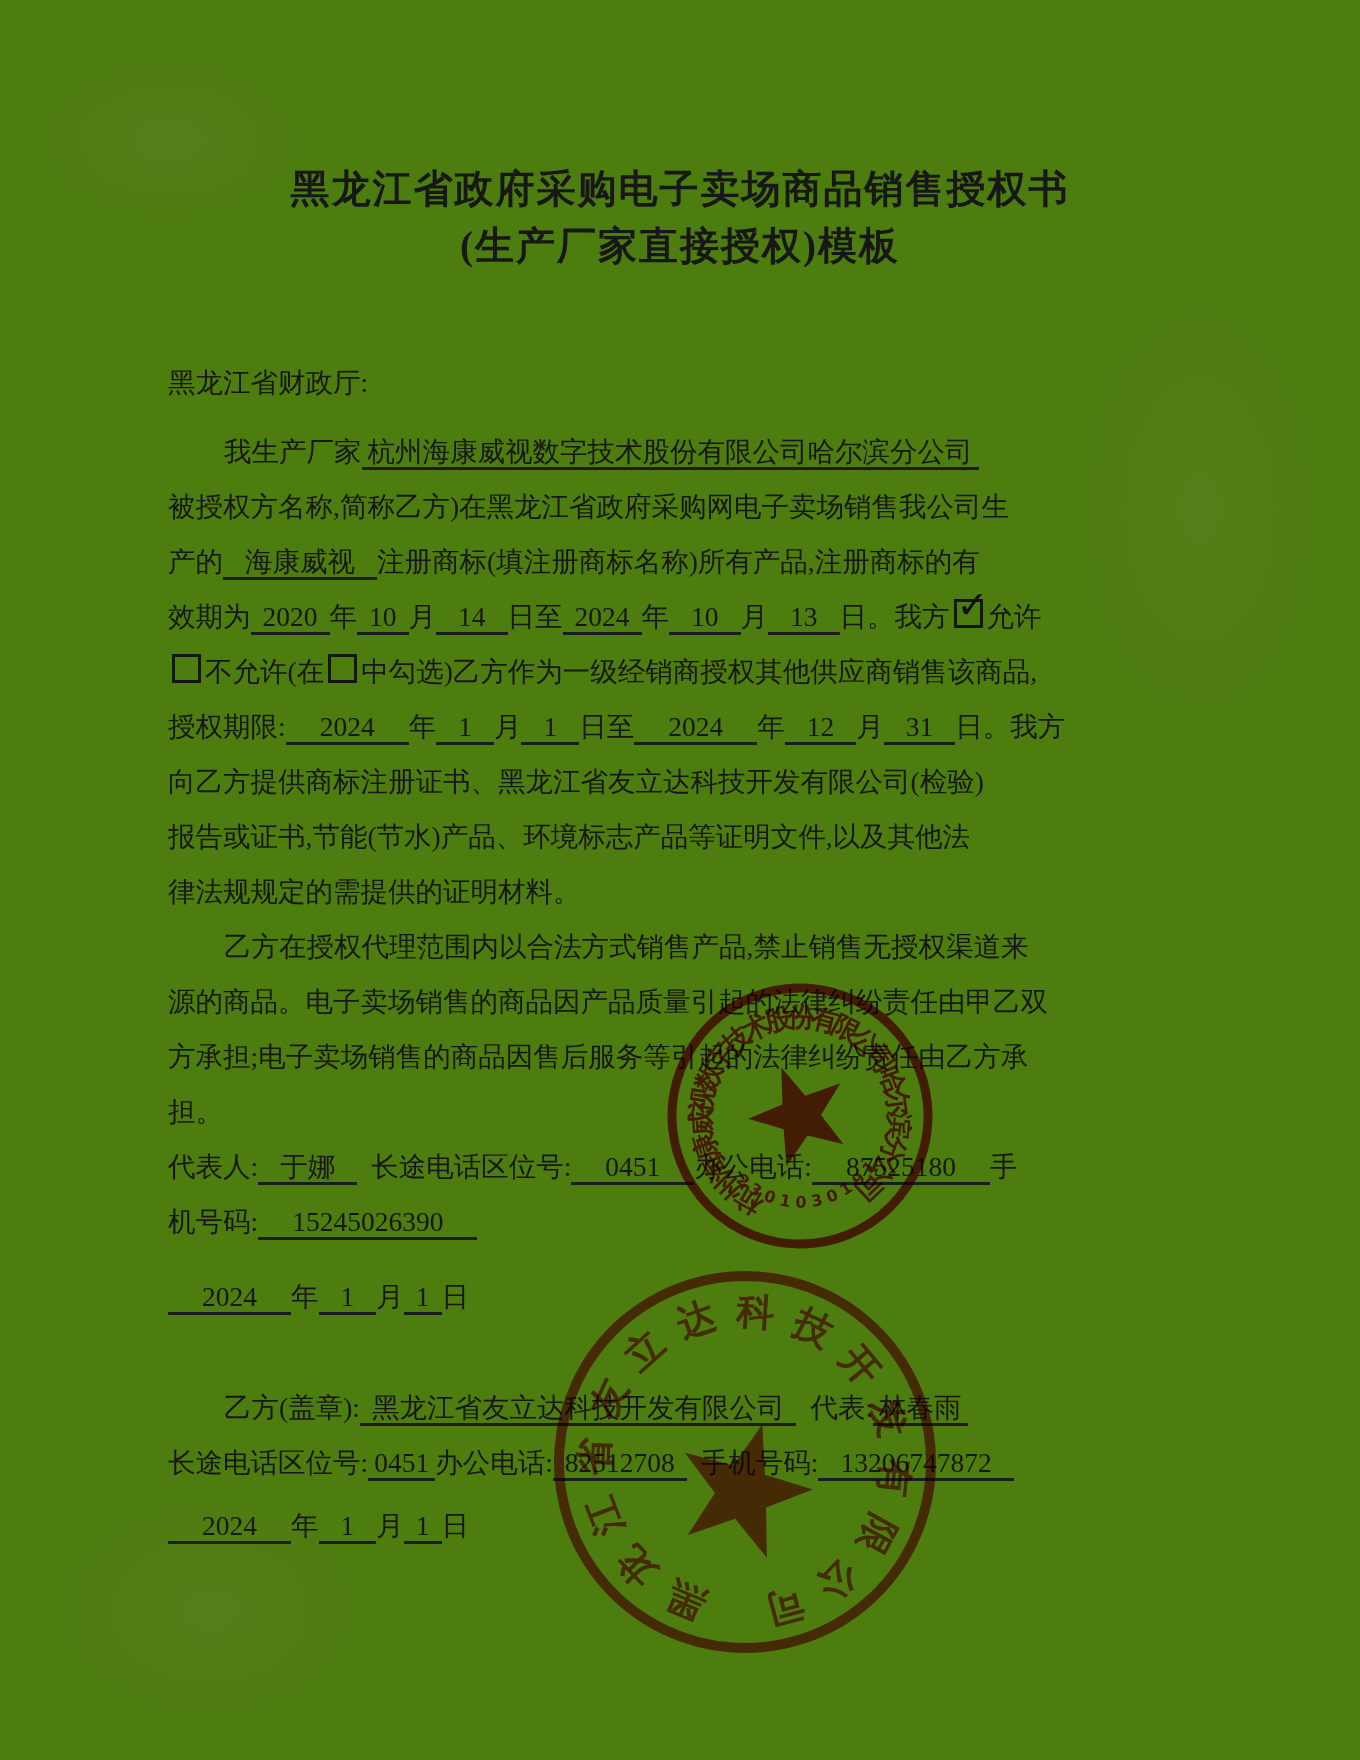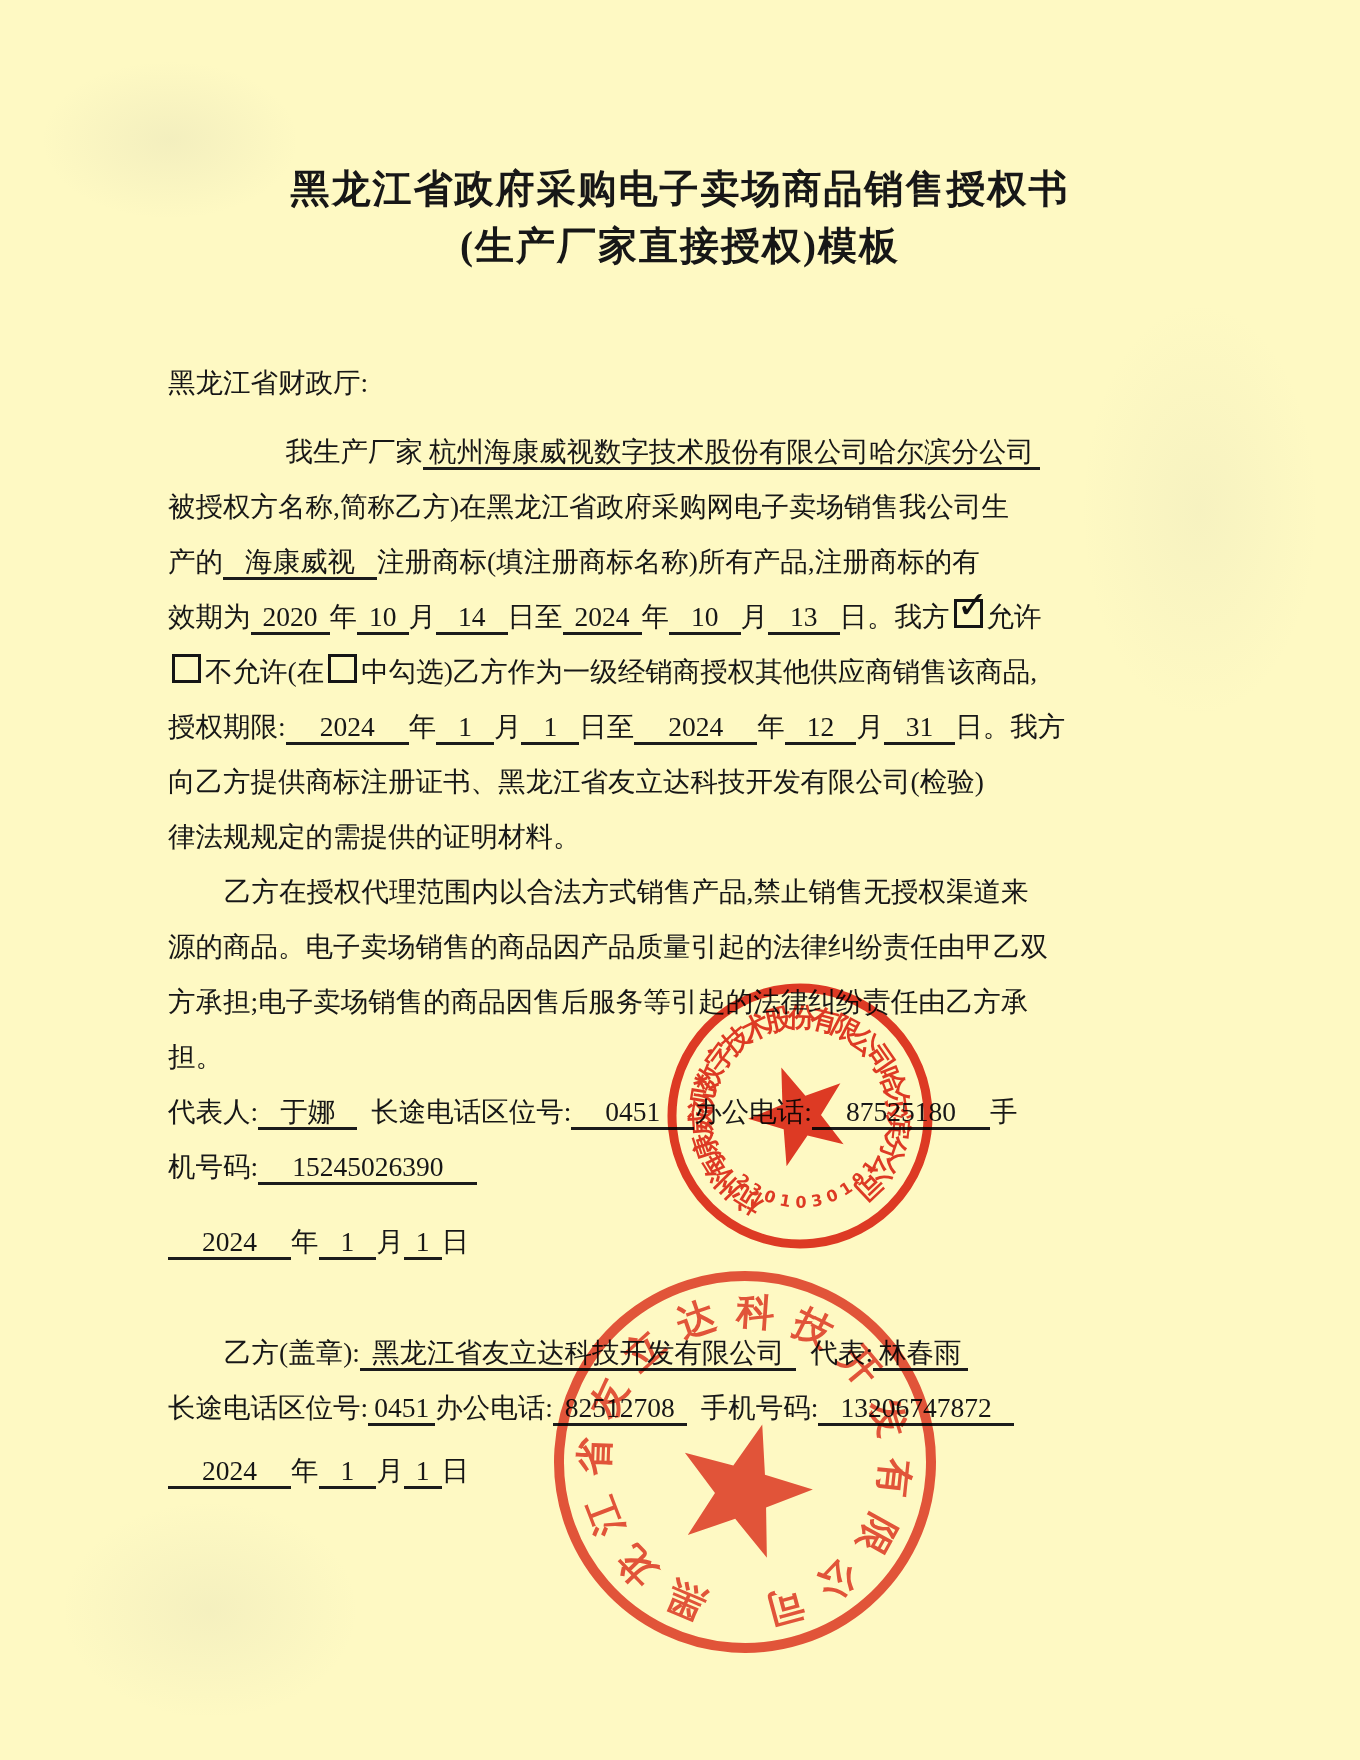--- a/index.html
+++ b/index.html
@@ -1,33 +1,33 @@
 <!DOCTYPE html>
 <html><head>
 <meta charset="utf-8">
 <style>
   html,body{margin:0;padding:0;background:#e8e8e6;}
   .page{
     position:relative;width:1360px;height:1760px;margin:0 auto;
-    background:#fef9c3;overflow:hidden;color:#171717;
+    background:#4d7c0f;overflow:hidden;color:#171717;
     font-family:"Liberation Serif","DejaVu Serif",serif;
   }
   .sm{position:absolute;border-radius:50%;pointer-events:none;}
   .sm1{left:40px;top:60px;width:260px;height:160px;background:radial-gradient(ellipse,rgba(150,150,150,.10),rgba(150,150,150,0) 70%);}
   .sm2{left:1080px;top:300px;width:240px;height:420px;background:radial-gradient(ellipse,rgba(160,160,160,.08),rgba(160,160,160,0) 70%);}
   .sm3{left:60px;top:1500px;width:300px;height:220px;background:radial-gradient(ellipse,rgba(150,150,150,.09),rgba(150,150,150,0) 70%);}
 
   .titles{padding-top:165px;text-align:center;font-weight:700;letter-spacing:2px;}
   .t{font-size:39px;line-height:47px;}
   .t + .t{margin-top:10px;}
 
   .content{width:872px;margin:86px 0 0 168px;font-size:27.5px;line-height:55px;}
   .ln{white-space:nowrap;}
   .ind{padding-left:56px;}
-  .p-start{margin-top:14px;text-align:right;}
+  .p-start{margin-top:14px;}
 
   .u{border-bottom:3px solid #1c1c1c;}
   .u1{padding:0 6px;}
   .u2{padding:0 12px;}
   .u3{padding:0 22px;}
   .u4{padding:0 34px;}
 
   .cb{display:inline-block;position:relative;width:23px;height:23px;border:3px solid #151515;
       vertical-align:-2px;margin:0 4px;}
   .cb .tick{position:absolute;left:0px;top:-16px;font-family:"DejaVu Sans",sans-serif;
@@ -66,20 +66,21 @@
 
     <div class="ln"><span>产的</span><span class="u u3">海康威视</span><span>注册商标(填注册商标名称)所有产品,注册商标的有</span></div>
 
     <div class="ln"><span>效期为</span><span class="u u2">2020</span><span>年</span><span class="u u2">10</span><span>月</span><span class="u u3">14</span><span>日至</span><span class="u u2">2024</span><span>年</span><span class="u u3">10</span><span>月</span><span class="u u3">13</span><span>日。我方</span><span class="cb"><span class="tick">✓</span></span><span>允许</span></div>
 
     <div class="ln"><span class="cb"></span><span>不允许(在</span><span class="cb"></span><span>中勾选)乙方作为一级经销商授权其他供应商销售该商品,</span></div>
 
     <div class="ln"><span>授权期限:</span><span class="u u4">2024</span><span>年</span><span class="u u3">1</span><span>月</span><span class="u u3">1</span><span>日至</span><span class="u u4">2024</span><span>年</span><span class="u u3">12</span><span>月</span><span class="u u3">31</span><span>日。我方</span></div>
 
     <div class="ln">向乙方提供商标注册证书、黑龙江省友立达科技开发有限公司(检验)</div>
+    <div class="ln">报告或证书,节能(节水)产品、环境标志产品等证明文件,以及其他法</div>
     <div class="ln">律法规规定的需提供的证明材料。</div>
 
     <div class="ln ind">乙方在授权代理范围内以合法方式销售产品,禁止销售无授权渠道来</div>
     <div class="ln">源的商品。电子卖场销售的商品因产品质量引起的法律纠纷责任由甲乙双</div>
     <div class="ln">方承担;电子卖场销售的商品因售后服务等引起的法律纠纷责任由乙方承</div>
     <div class="ln">担。</div>
 
 
     <div class="ln"><span>代表人:</span><span class="u u3">于娜</span><span class="rep-label">长途电话区位号:</span><span class="u u4">0451</span><span>办公电话:</span><span class="u u4">87525180</span><span>手</span></div>
 

